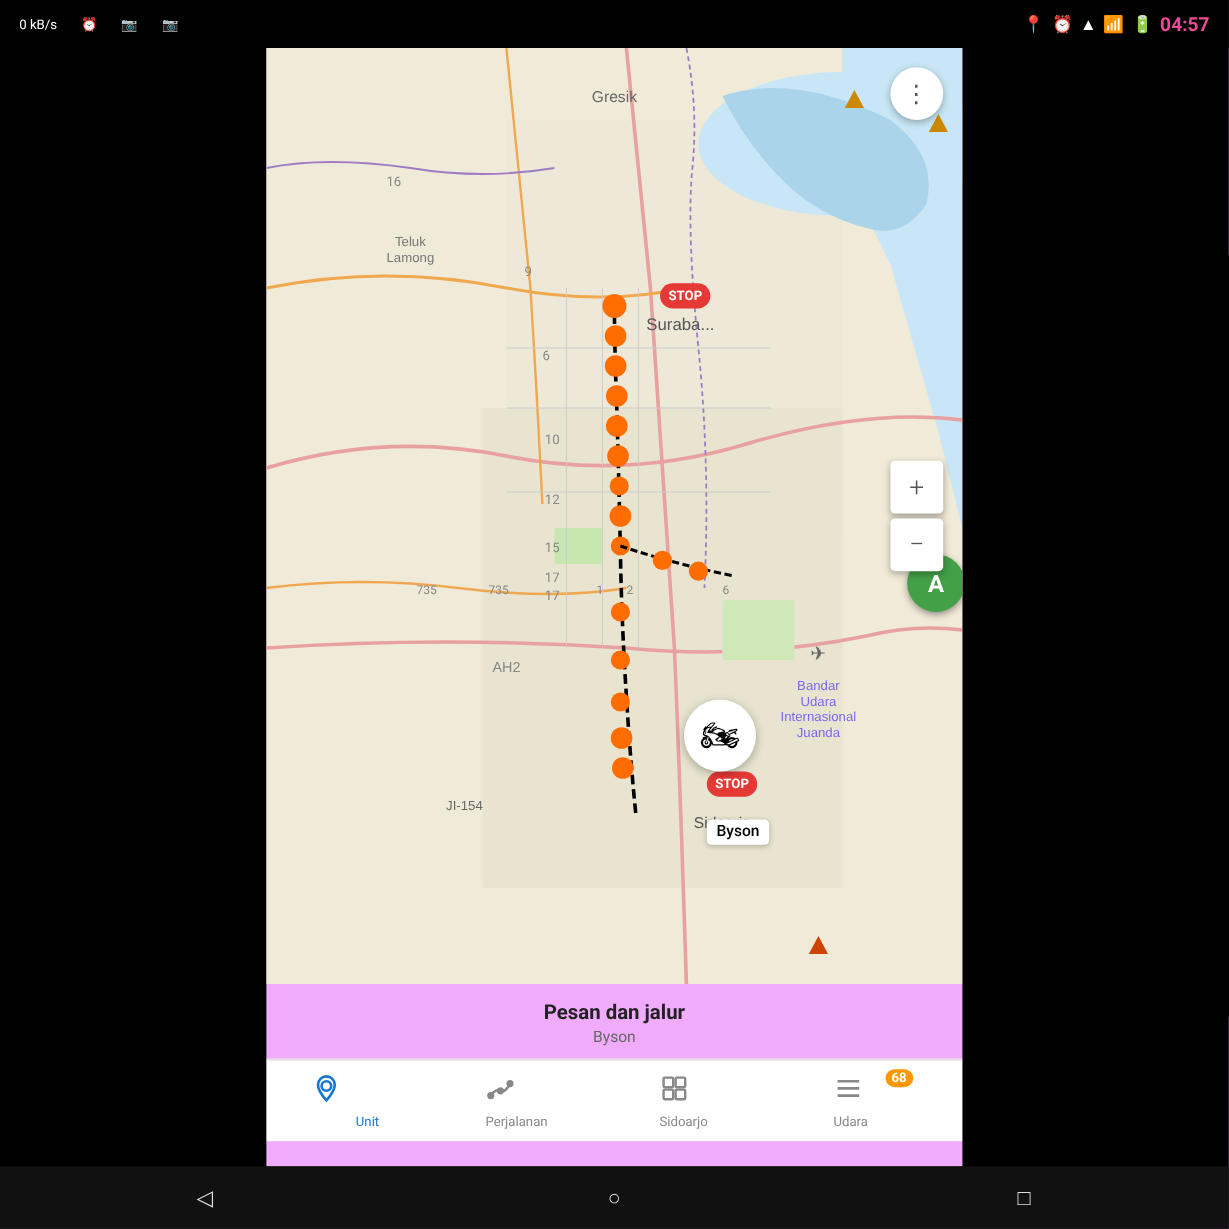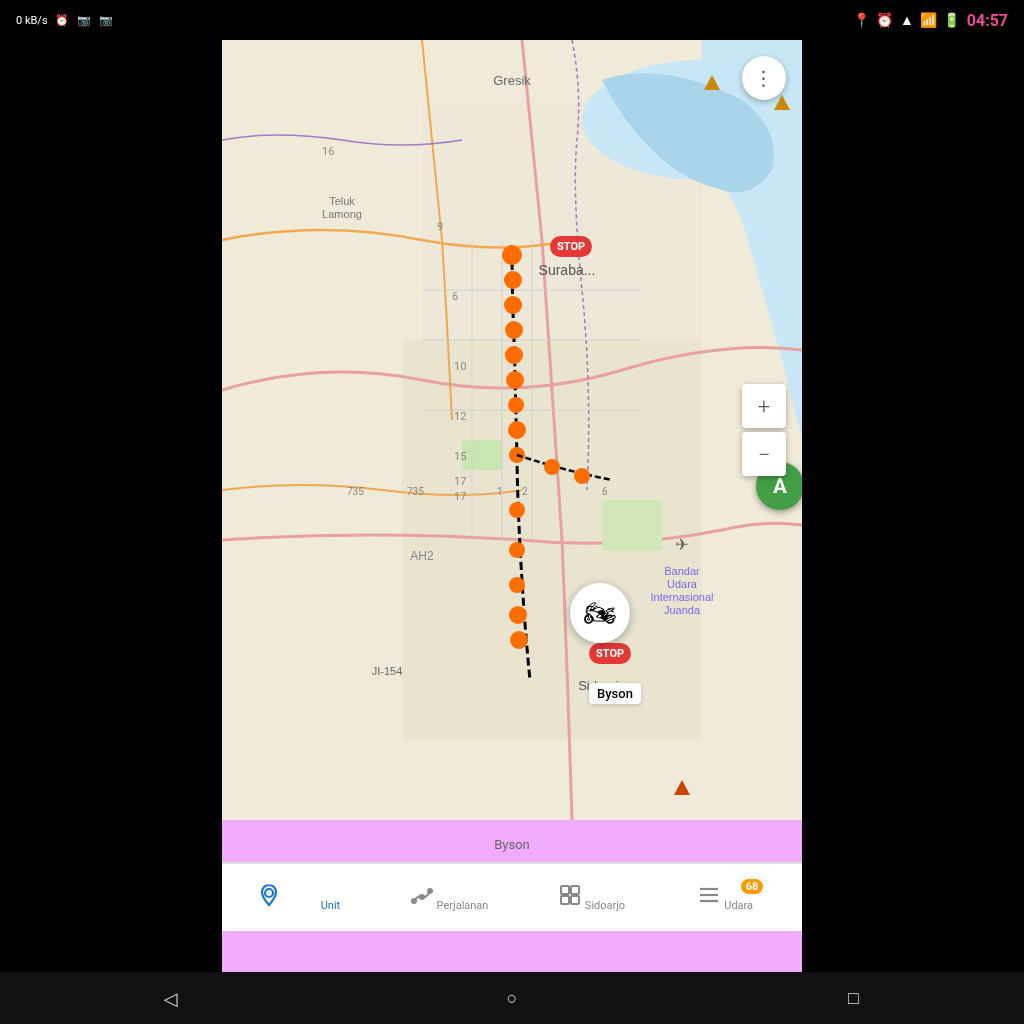--- a/index.html
+++ b/index.html
@@ -21,21 +21,21 @@
       background: #000;
       display: flex;
       align-items: center;
       justify-content: space-between;
       padding: 0 16px;
       flex-shrink: 0;
     }
     .status-left {
       display: flex;
       align-items: center;
-      gap: 8px;
+      gap: 20px;
       color: #fff;
       font-size: 11px;
     }
     .status-right {
       display: flex;
       align-items: center;
       gap: 6px;
       color: #fff;
       font-size: 14px;
     }
@@ -213,22 +213,22 @@
       height: 68px;
       background: #fff;
       display: flex;
       align-items: center;
       justify-content: space-around;
       flex-shrink: 0;
       border-top: 1px solid #e0e0e0;
     }
     .nav-item {
       display: flex;
-      flex-direction: row;
-      align-items: flex-end;
+      flex-direction: column;
+      align-items: flex-start;
       gap: 3px;
       cursor: pointer;
       min-width: 70px;
       position: relative;
     }
     .nav-icon {
       font-size: 22px;
     }
     .nav-label {
       font-size: 11px;
@@ -418,20 +418,21 @@
     <div class="moto-marker">
       <span>🏍</span>
     </div>
 
     <div class="byson-label">
       <span>Byson</span>
     </div>
   </div>
 
   <div class="info-section">
+    <div class="info-title">Pesan dan jalur</div>
     <div class="info-subtitle">Byson</div>
   </div>
 
   <div class="bottom-nav">
 
     <div class="nav-item">
       <span class="nav-icon active">
         <svg width="24" height="24" viewBox="0 0 24 24" fill="#1976d2">
             <circle cx="12" cy="10" r="4" fill="none" stroke="#1976d2" stroke-width="2.2"></circle>
             <path d="M12 2C8.13 2 5 5.13 5 9c0 5.25 7 13 7 13s7-7.75 7-13c0-3.87-3.13-7-7-7z" fill="none" stroke="#1976d2" stroke-width="2.2"></path>

